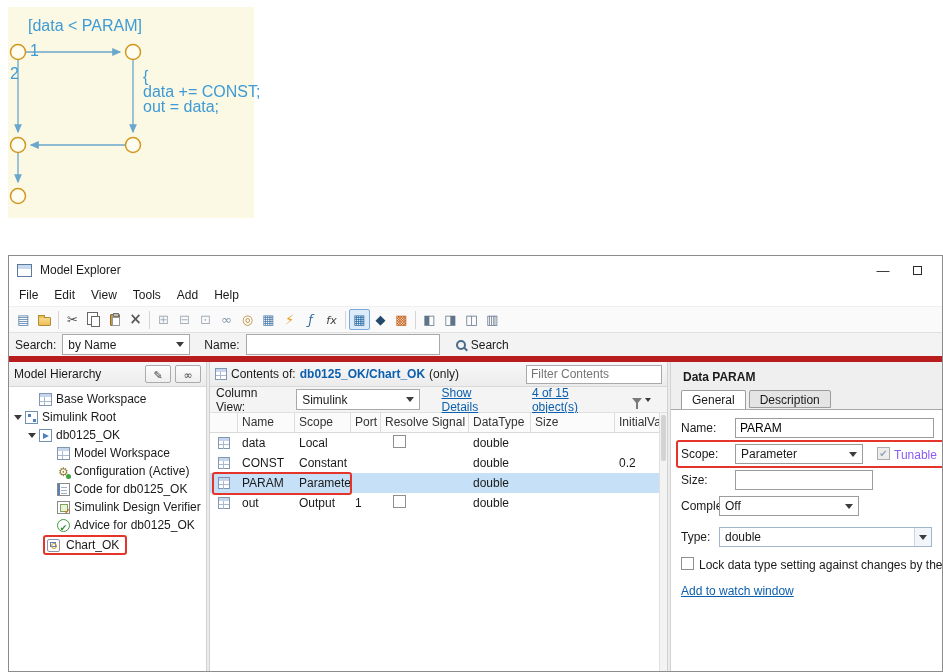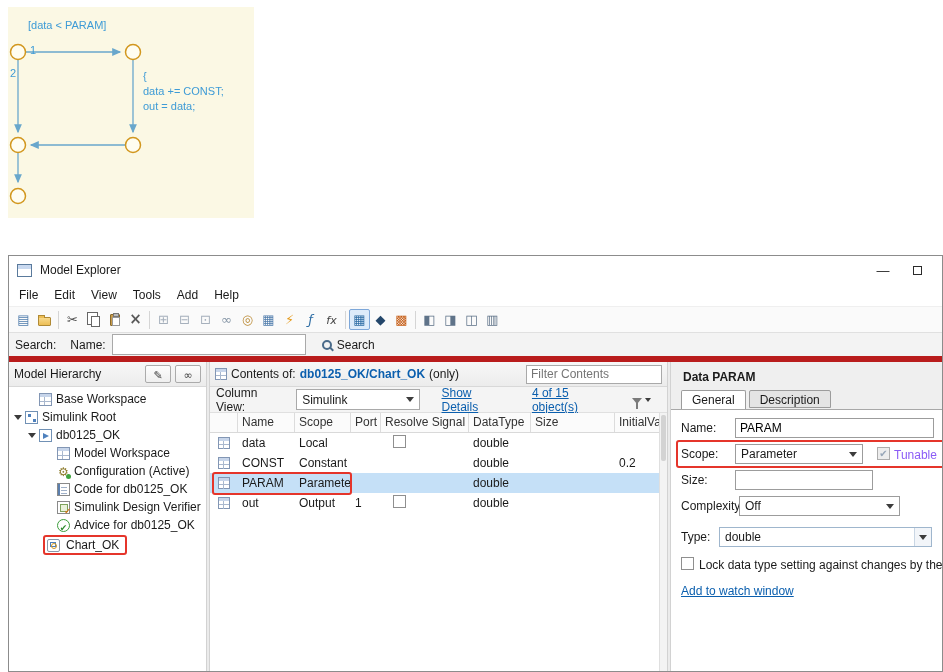--- a/index.html
+++ b/index.html
@@ -4,21 +4,21 @@
 <style>
   html,body{margin:0;padding:0}
   body{width:943px;height:672px;overflow:hidden;background:#fff;
        font-family:"Liberation Sans","DejaVu Sans",sans-serif;font-size:12px;color:#1a1a1a}
   #stage{position:relative;width:943px;height:672px;background:#fff}
   *{box-sizing:border-box}
 
   
   .sf-chart{position:absolute;left:8px;top:7px;width:246px;height:211px;background:#FBF8E4}
   .sf-chart svg{position:absolute;left:0;top:0}
-  .sf-txt{position:absolute;color:#3E9BD6;font-size:11px;white-space:pre;line-height:15px}
+  .sf-txt{position:absolute;color:#3E9BD6;font-size:16px;white-space:pre;line-height:15px}
   .sf-cond{left:20px;top:11px}
   .sf-n1{left:22px;top:36px}
   .sf-n2{left:2px;top:59px}
   .sf-action{left:135px;top:62px}
 
   
   .win{position:absolute;left:8px;top:255px;width:935px;height:417px;background:#fff;
        border:1px solid #8C8C8C;overflow:hidden}
 
   .titlebar{height:28px;display:flex;align-items:center;padding:0 8px;background:#fff}
@@ -292,20 +292,24 @@
       <span class="tbtn">
           <i class="g ic-p3"></i>
         </span>
       <span class="tbtn">
           <i class="g ic-p4"></i>
         </span>
     </div>
 
     <div class="searchrow">
       <span class="lbl">Search:</span>
+      <span class="dd" style="width:128px">
+        <span>by Name</span>
+        <span class="chev"></span>
+      </span>
       <span class="lbl" style="margin-left:8px">Name:</span>
       <input class="txt" style="width: 194px;" value="">
       <span class="srchbtn" style="margin-left:4px">
         <span class="magnifier"></span>
         <span>Search</span>
       </span>
     </div>
 
     <div class="main">
 
@@ -481,21 +485,21 @@
             <span>Parameter</span>
             <span class="chev"></span>
           </span>
           <span class="cb dis checked" style="position:absolute;left:206px;top:37px"></span>
           <span class="flabel graytxt" style="left:223px;top:38px">Tunable</span>
 
           <span class="flabel" style="left:10px;top:63px">Size:</span>
           <input class="tin" style="left: 64px; top: 60px; width: 138px;" value="">
 
           <span class="flabel" style="left:10px;top:89px">Complexity:</span>
-          <span class="fdd" style="left:68px;top:86px;width:161px">
+          <span class="fdd" style="left:48px;top:86px;width:140px">
             <span>Off</span>
             <span class="chev"></span>
           </span>
 
           <span class="flabel" style="left:10px;top:120px">Type:</span>
           <span class="combo" style="left:48px;right:10px;top:117px">
             <span class="combo-text">double</span>
             <span class="combo-btn">
                 <span class="chev" style="margin:0"></span>
               </span>

